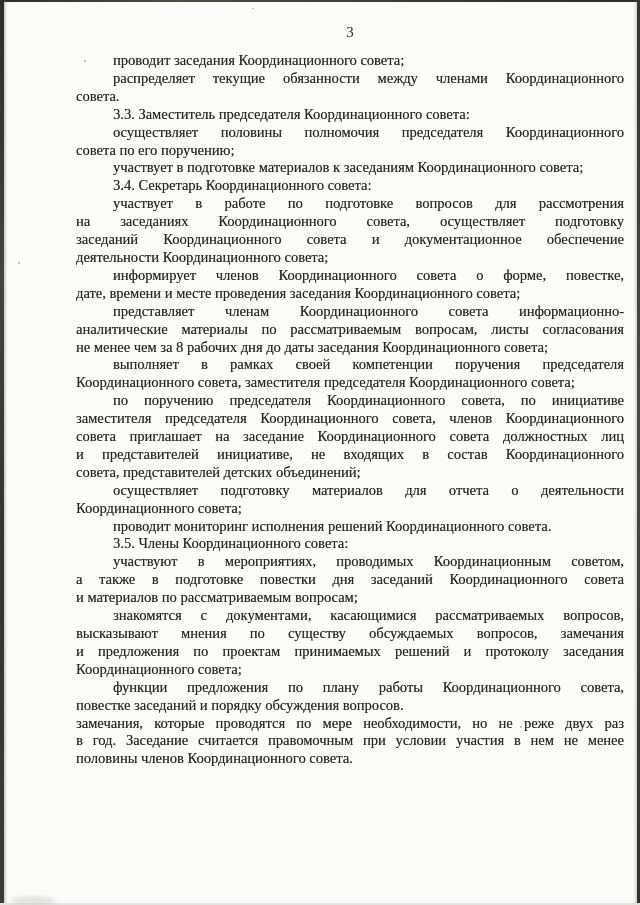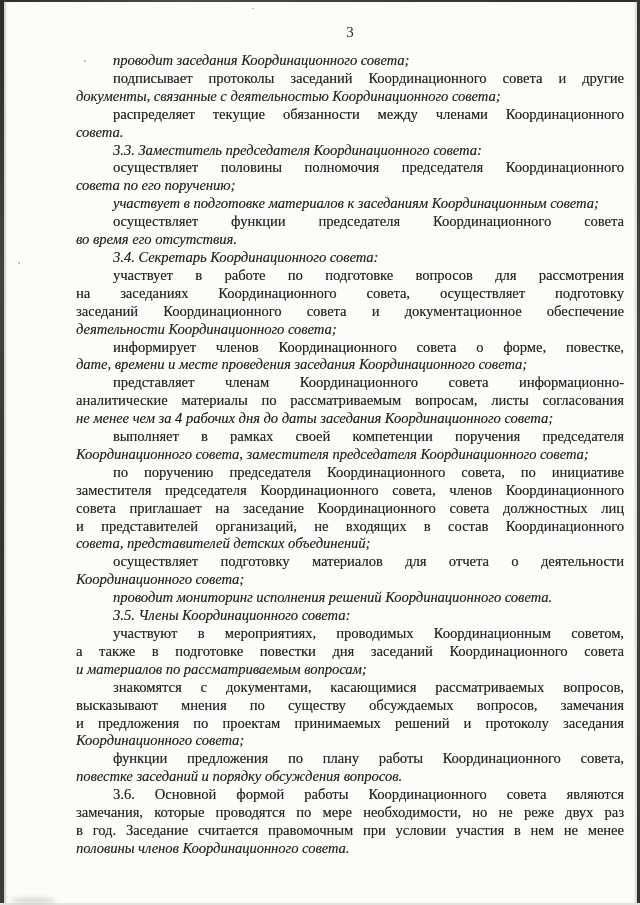--- a/index.html
+++ b/index.html
@@ -43,21 +43,21 @@
     position: absolute; top: 24px; left: 76px; width: 548px;
     text-align: center; font-size: 15px; color: #2a2a27;
   }
   .doc-body {
     position: absolute; top: 52px; left: 76px; width: 548px;
     font-size: 14.5px; line-height: 17.9px; color: #252523;
     text-shadow: 0.2px 0.2px 0.4px rgba(45,45,42,0.55);
   }
   .para { margin: 0; }
   .line { text-align: justify; text-align-last: justify; overflow: hidden; white-space: nowrap; }
-  .line.last { text-align-last: left; font-style: italic; }
+  .line.last { text-align-last: left; }
   .line.first { text-indent: 37px; }
 </style>
 </head>
 <body>
 
 <div class="page">
   <div class="edge-top"></div>
   <div class="edge-left"></div>
   <div class="edge-right"></div>
   <div class="edge-bottom"></div>
@@ -67,68 +67,60 @@
   <div class="speck s3"></div>
   <div class="speck s4"></div>
 
   <div class="page-number">3</div>
 
   <div class="doc-body">
       <div class="para">
         <div class="line first last">проводит заседания Координационного совета;</div>
       </div>
       <div class="para">
-        <div class="line first">подписывает протоколы заседаний Координационного совета и другие</div>
-        <div class="line last">документы, связанные с деятельностью Координационного совета;</div>
-      </div>
-      <div class="para">
         <div class="line first">распределяет текущие обязанности между членами Координационного</div>
         <div class="line last">совета.</div>
       </div>
       <div class="para">
         <div class="line first last">3.3. Заместитель председателя Координационного совета:</div>
       </div>
       <div class="para">
         <div class="line first">осуществляет половины полномочия председателя Координационного</div>
         <div class="line last">совета по его поручению;</div>
       </div>
       <div class="para">
-        <div class="line first last">участвует в подготовке материалов к заседаниям Координационным совета;</div>
-      </div>
-      <div class="para">
-        <div class="line first">осуществляет функции председателя Координационного совета</div>
-        <div class="line last">во время его отсутствия.</div>
+        <div class="line first last">участвует в подготовке материалов к заседаниям Координационного совета;</div>
       </div>
       <div class="para">
         <div class="line first last">3.4. Секретарь Координационного совета:</div>
       </div>
       <div class="para">
         <div class="line first">участвует в работе по подготовке вопросов для рассмотрения</div>
         <div class="line">на заседаниях Координационного совета, осуществляет подготовку</div>
         <div class="line">заседаний Координационного совета и документационное обеспечение</div>
         <div class="line last">деятельности Координационного совета;</div>
       </div>
       <div class="para">
         <div class="line first">информирует членов Координационного совета о форме, повестке,</div>
         <div class="line last">дате, времени и месте проведения заседания Координационного совета;</div>
       </div>
       <div class="para">
         <div class="line first">представляет членам Координационного совета информационно-</div>
         <div class="line">аналитические материалы по рассматриваемым вопросам, листы согласования</div>
-        <div class="line last">не менее чем за 4 рабочих дня до даты заседания Координационного совета;</div>
+        <div class="line last">не менее чем за 8 рабочих дня до даты заседания Координационного совета;</div>
       </div>
       <div class="para">
         <div class="line first">выполняет в рамках своей компетенции поручения председателя</div>
         <div class="line last">Координационного совета, заместителя председателя Координационного совета;</div>
       </div>
       <div class="para">
         <div class="line first">по поручению председателя Координационного совета, по инициативе</div>
         <div class="line">заместителя председателя Координационного совета, членов Координационного</div>
         <div class="line">совета приглашает на заседание Координационного совета должностных лиц</div>
-        <div class="line">и представителей организаций, не входящих в состав Координационного</div>
+        <div class="line">и представителей инициативе, не входящих в состав Координационного</div>
         <div class="line last">совета, представителей детских объединений;</div>
       </div>
       <div class="para">
         <div class="line first">осуществляет подготовку материалов для отчета о деятельности</div>
         <div class="line last">Координационного совета;</div>
       </div>
       <div class="para">
         <div class="line first last">проводит мониторинг исполнения решений Координационного совета.</div>
       </div>
       <div class="para">
@@ -143,19 +135,18 @@
         <div class="line first">знакомятся с документами, касающимися рассматриваемых вопросов,</div>
         <div class="line">высказывают мнения по существу обсуждаемых вопросов, замечания</div>
         <div class="line">и предложения по проектам принимаемых решений и протоколу заседания</div>
         <div class="line last">Координационного совета;</div>
       </div>
       <div class="para">
         <div class="line first">функции предложения по плану работы Координационного совета,</div>
         <div class="line last">повестке заседаний и порядку обсуждения вопросов.</div>
       </div>
       <div class="para">
-        <div class="line first">3.6. Основной формой работы Координационного совета являются</div>
         <div class="line">замечания, которые проводятся по мере необходимости, но не реже двух раз</div>
         <div class="line">в год. Заседание считается правомочным при условии участия в нем не менее</div>
         <div class="line last">половины членов Координационного совета.</div>
       </div>
     </div>
 </div>
 
 </body></html>

